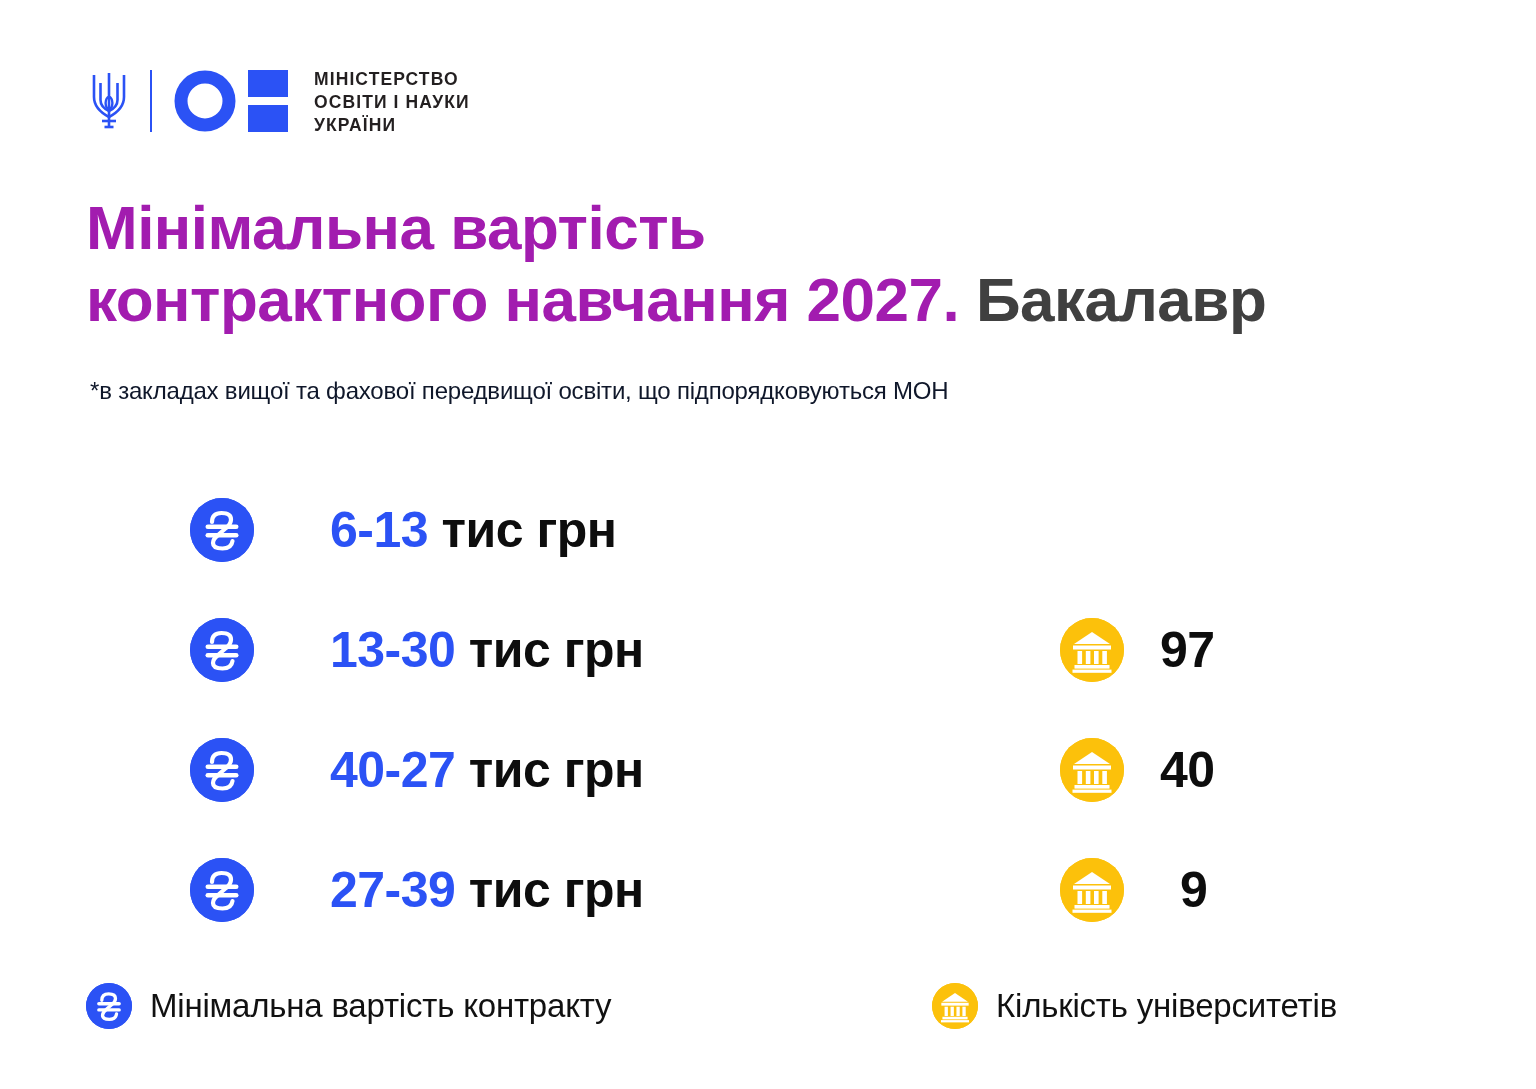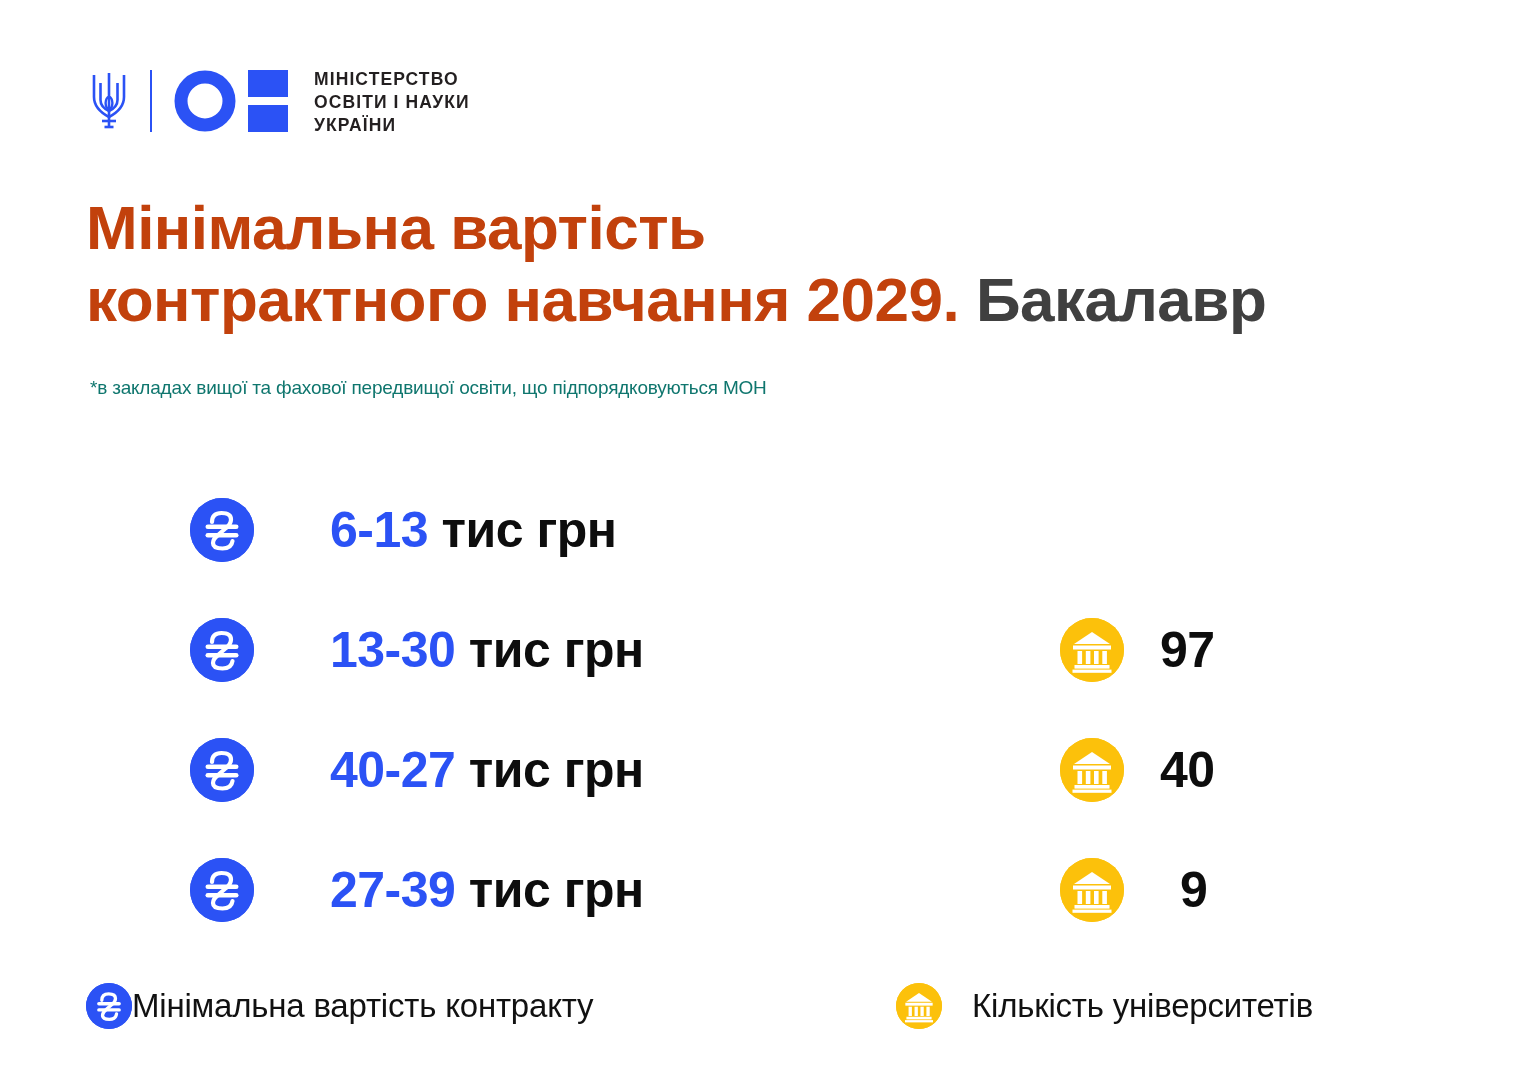--- a/index.html
+++ b/index.html
@@ -64,29 +64,29 @@
     top: 192px;
     width: 1380px;
   }
   .headline .line {
     font-size: 62px;
     font-weight: bold;
     line-height: 72px;
     letter-spacing: -0.5px;
     white-space: nowrap;
   }
-  .hl-blue { color: #c2410c; }
+  .hl-blue { color: #a21caf; }
   .hl-black { color: #404040; }
 
   .subtitle {
     position: absolute;
     left: 90px;
     top: 377px;
-    font-size: 19px;
-    color: #0f766e;
+    font-size: 24px;
+    color: #0f172a;
     letter-spacing: -0.2px;
     white-space: nowrap;
   }
 
   
   .rows {
     position: absolute;
     left: 0;
     top: 470px;
     width: 1536px;
@@ -145,22 +145,23 @@
     width: 1536px;
     height: 60px;
   }
   .legend-item {
     position: absolute;
     display: flex;
     align-items: center;
     height: 52px;
   }
   .legend-cost { left: 86px; }
-  .legend-count { left: 896px; gap: 30px; }
+  .legend-count { left: 932px; }
   .legend-label {
+    margin-left: 18px;
     font-size: 33px;
     color: #111111;
     letter-spacing: -0.2px;
     white-space: nowrap;
   }
 </style>
 </head>
 <body>
 
 <div class="logo-block">
@@ -193,21 +194,21 @@
     <span>ОСВІТИ І НАУКИ</span>
     <span>УКРАЇНИ</span>
   </span>
 </div>
 
 <div class="headline">
   <div class="line">
     <span class="hl-blue">Мінімальна вартість</span> 
   </div>
   <div class="line">
-    <span class="hl-blue">контрактного навчання 2029.</span> 
+    <span class="hl-blue">контрактного навчання 2027.</span> 
     <span class="hl-black">Бакалавр</span>
   </div>
 </div>
 
 <div class="subtitle">*в закладах вищої та фахової передвищої освіти, що підпорядковуються МОН</div>
 
 <div class="rows">
 
   <div class="row">
     <div class="cell cell-cost">

